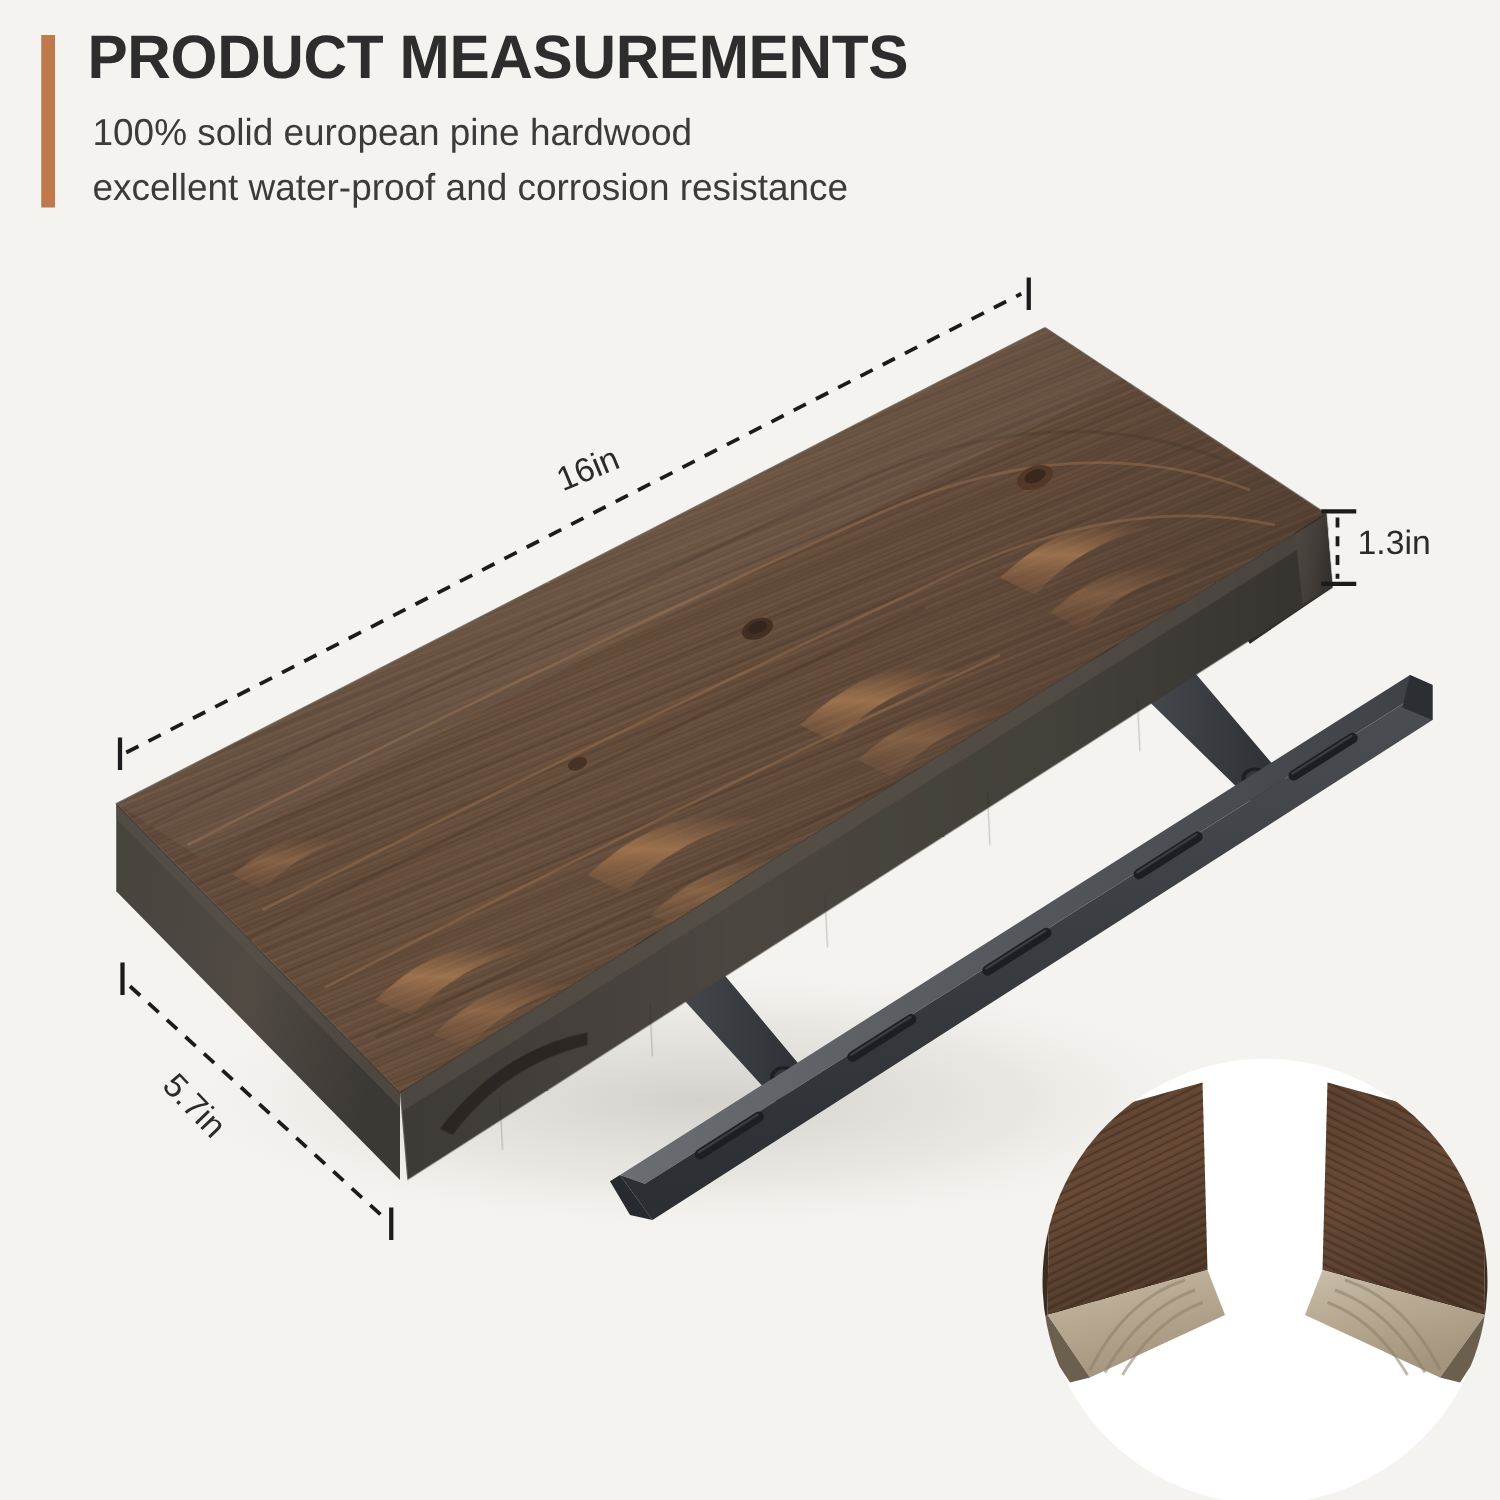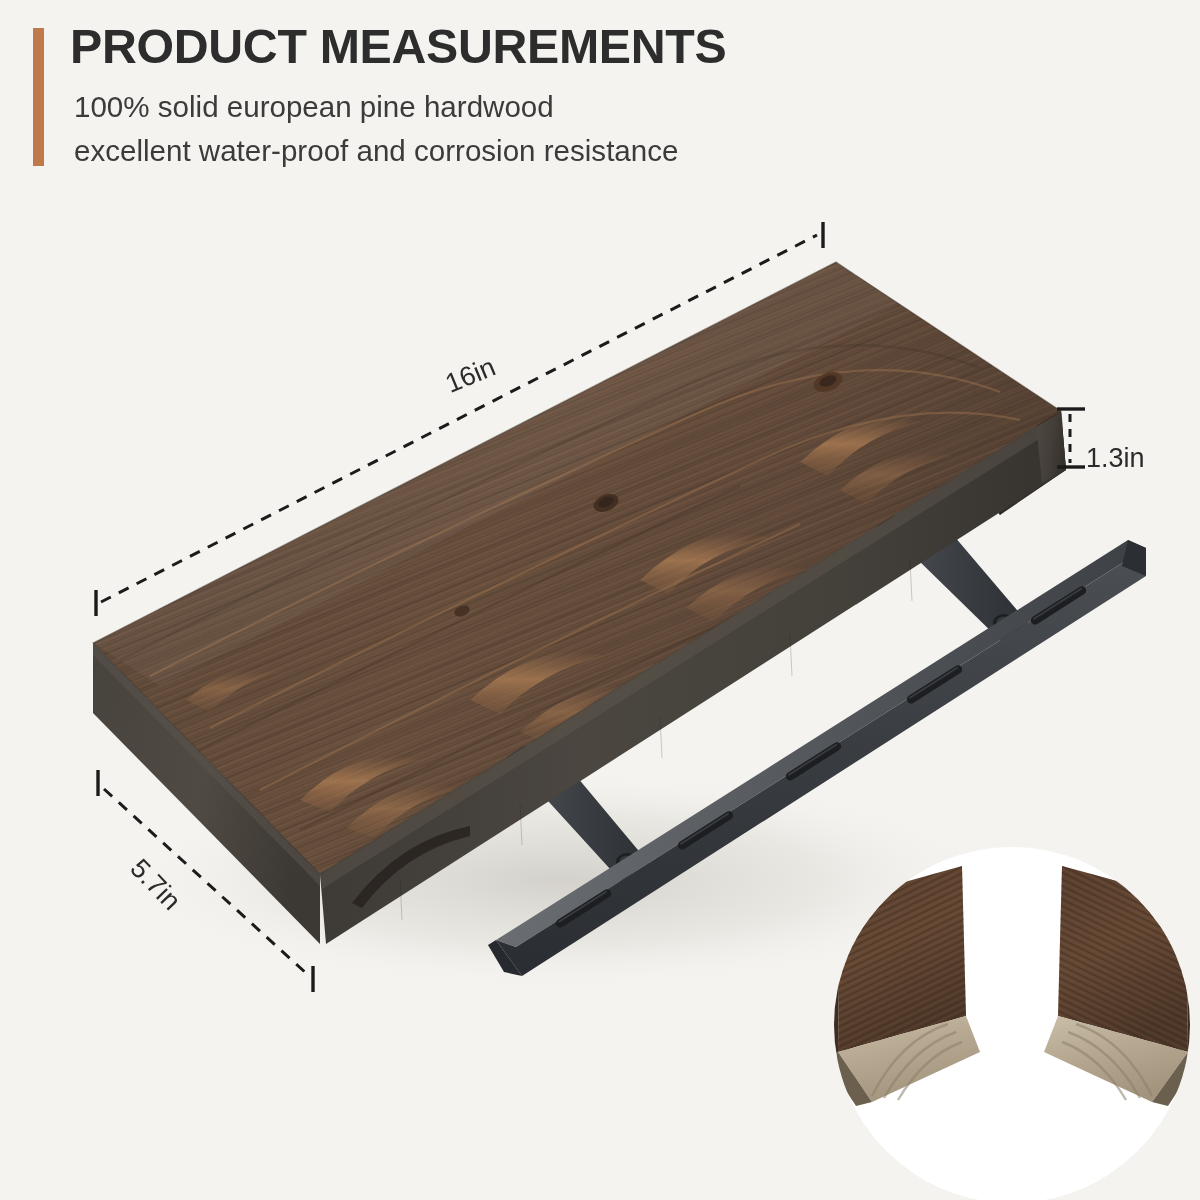--- a/index.html
+++ b/index.html
@@ -74,21 +74,21 @@
     left: 441px; top: 371px;
     transform: rotate(-22.5deg);
     transform-origin: left top;
   }
   #label-depth {
     left: 146px; top: 853px;
     transform: rotate(46deg);
     transform-origin: left top;
   }
   #label-thickness {
-    left: 1086px; top: 443px;
+    left: 1086px; top: 419px;
   }
 </style>
 </head>
 <body>
 
 <div id="page">
 
   <div id="header">
     <div id="accent-bar"></div>
     <div id="title">PRODUCT MEASUREMENTS</div>

